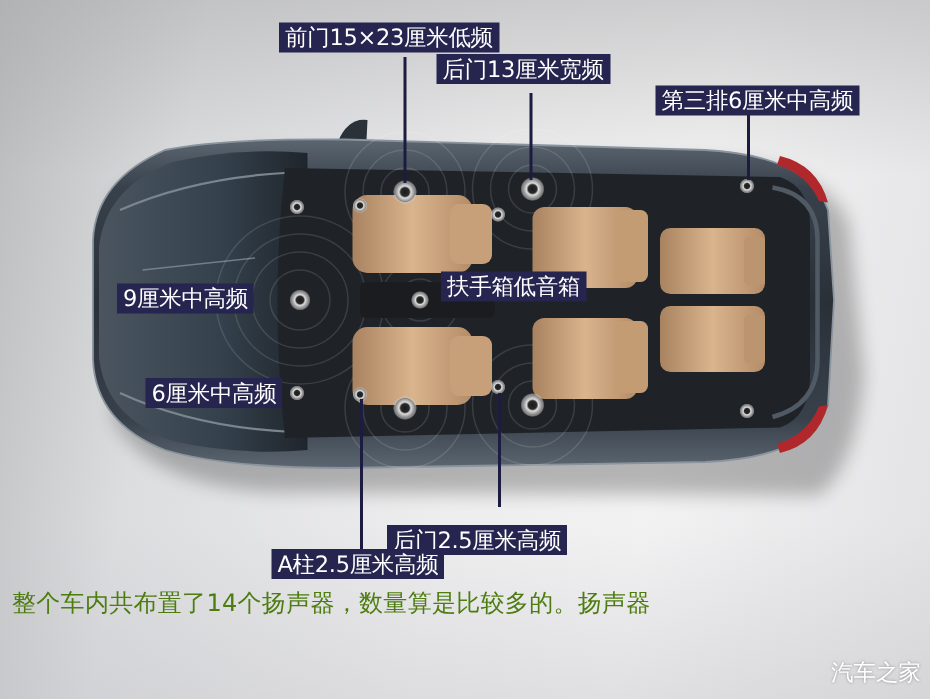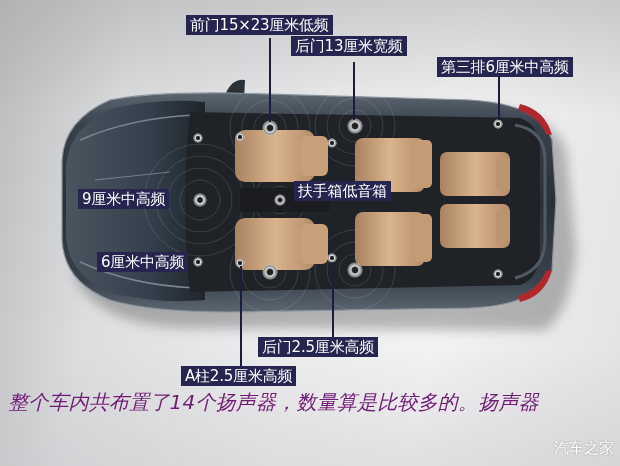--- a/index.html
+++ b/index.html
@@ -17,21 +17,21 @@
 
   .label {
     position: absolute; background: #25254f; color: #ffffff;
     font-size: 15px; line-height: 20px; padding: 0 4px; white-space: nowrap;
     letter-spacing: -0.2px;
   }
   .leader { position: absolute; width: 2px; background: #1c1c40; }
 
   .caption {
     position: absolute; left: 8px; top: 388px; width: 604px;
-    font-size: 20px; line-height: 28px; color: #701a75; letter-spacing: 0.2px; font-style: italic;
+    font-size: 16px; line-height: 28px; color: #4d7c0f; letter-spacing: 0.2px;
   }
   .caption div { white-space: nowrap; }
   .watermark {
     position: absolute; right: 6px; bottom: 8px; font-size: 15px; color: #ffffff;
     text-shadow: 0 0 2px rgba(0,0,0,0.35);
   }
 </style>
 </head>
 <body>
 
@@ -154,20 +154,20 @@
 <div class="leader" style="left:498px; top:62px; height:58px;"></div>
 <div class="leader" style="left:240px; top:266px; height:100px;"></div>
 <div class="leader" style="left:332px; top:262px; height:76px;"></div>
 
 <div class="label" style="left:186px; top:15px;">前门15×23厘米低频</div>
 <div class="label" style="left:291px; top:36px;">后门13厘米宽频</div>
 <div class="label" style="left:437px; top:57px;">第三排6厘米中高频</div>
 <div class="label" style="left:78px; top:189px;text-align:right;">9厘米中高频</div>
 <div class="label" style="left:294px; top:181px;">扶手箱低音箱</div>
 <div class="label" style="left:97px; top:252px;">6厘米中高频</div>
-<div class="label" style="left:258px; top:337px;">后门2.5厘米高频</div>
+<div class="label" style="left:258px; top:350px;">后门2.5厘米高频</div>
 <div class="label" style="left:181px; top:366px;">A柱2.5厘米高频</div>
 
 <div class="caption">
   <div>整个车内共布置了14个扬声器，数量算是比较多的。扬声器</div>
 </div>
 
 <div class="watermark">汽车之家</div>
 
 </body></html>

